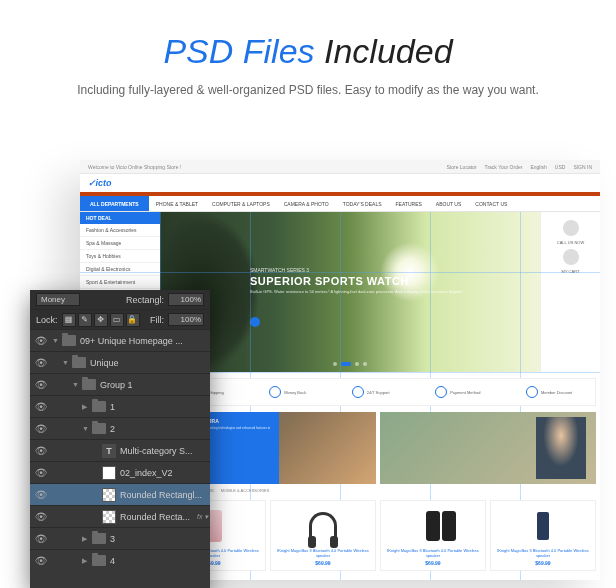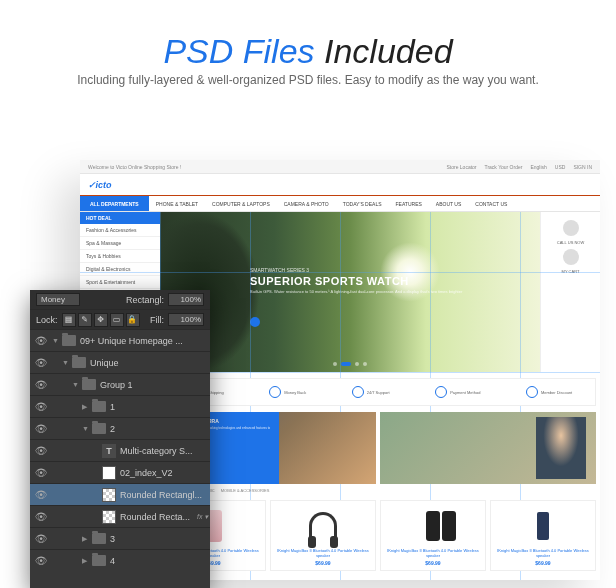--- a/index.html
+++ b/index.html
@@ -1,24 +1,24 @@
 <!DOCTYPE html>
 <html><head>
 <meta charset="utf-8">
 <style>
 *{margin:0;padding:0;box-sizing:border-box;font-family:Arial,sans-serif}
 body{width:616px;height:588px;background:#fff;overflow:hidden;position:relative}
 .hero{text-align:center;padding:32px 20px 18px}
 .hero h1{font-size:34px;font-weight:400;font-style:italic;color:#222}
 .hero h1 .blue{color:#1e73e8}
-.hero p{font-size:12px;color:#666;margin-top:0;line-height:1.5}
+.hero p{font-size:12px;color:#666;margin-top:10px;line-height:1.5}
 .mockup{position:absolute;left:80px;top:160px;width:520px;height:420px;background:#fff;box-shadow:-20px 20px 40px rgba(0,0,0,.15)}
 .topbar{height:14px;background:#f5f5f5;border-bottom:1px solid #e5e5e5;display:flex;align-items:center;padding:0 8px;font-size:5px;color:#888;gap:8px}
 .topbar span{white-space:nowrap}
-.header{height:22px;background:#fff;display:flex;align-items:center;padding:0 8px;border-bottom:1px solid #c2410c}
+.header{height:22px;background:#fff;display:flex;align-items:center;padding:0 8px;border-bottom:4px solid #c2410c}
 .logo{font-size:9px;font-weight:900;font-style:italic;color:#1e73e8}
 .logo::before{content:"✓";color:#1e73e8}
 .nav{height:16px;background:#fff;border-bottom:1px solid #e5e5e5;display:flex;align-items:center;font-size:5px;color:#444}
 .nav .dept{background:#1e73e8;color:#fff;padding:0 10px;height:100%;display:flex;align-items:center;font-weight:bold}
 .nav .item{padding:0 7px;white-space:nowrap}
 .body-area{position:relative;height:368px}
 .sidebar-cats{position:absolute;left:0;top:0;width:80px;background:#fff;font-size:5px;color:#555}
 .sidebar-cats .hot{background:#1e73e8;color:#fff;padding:3px 6px;font-weight:bold}
 .sidebar-cats .cat{padding:3px 6px;border-bottom:1px solid #f0f0f0}
 .hero-banner{position:absolute;left:80px;top:0;right:60px;height:160px;background:linear-gradient(90deg,#2a3a28 0%,#3d5a3a 30%,#6b8c4a 50%,#d4e8a8 70%,#f0f5d8 100%);overflow:hidden}

